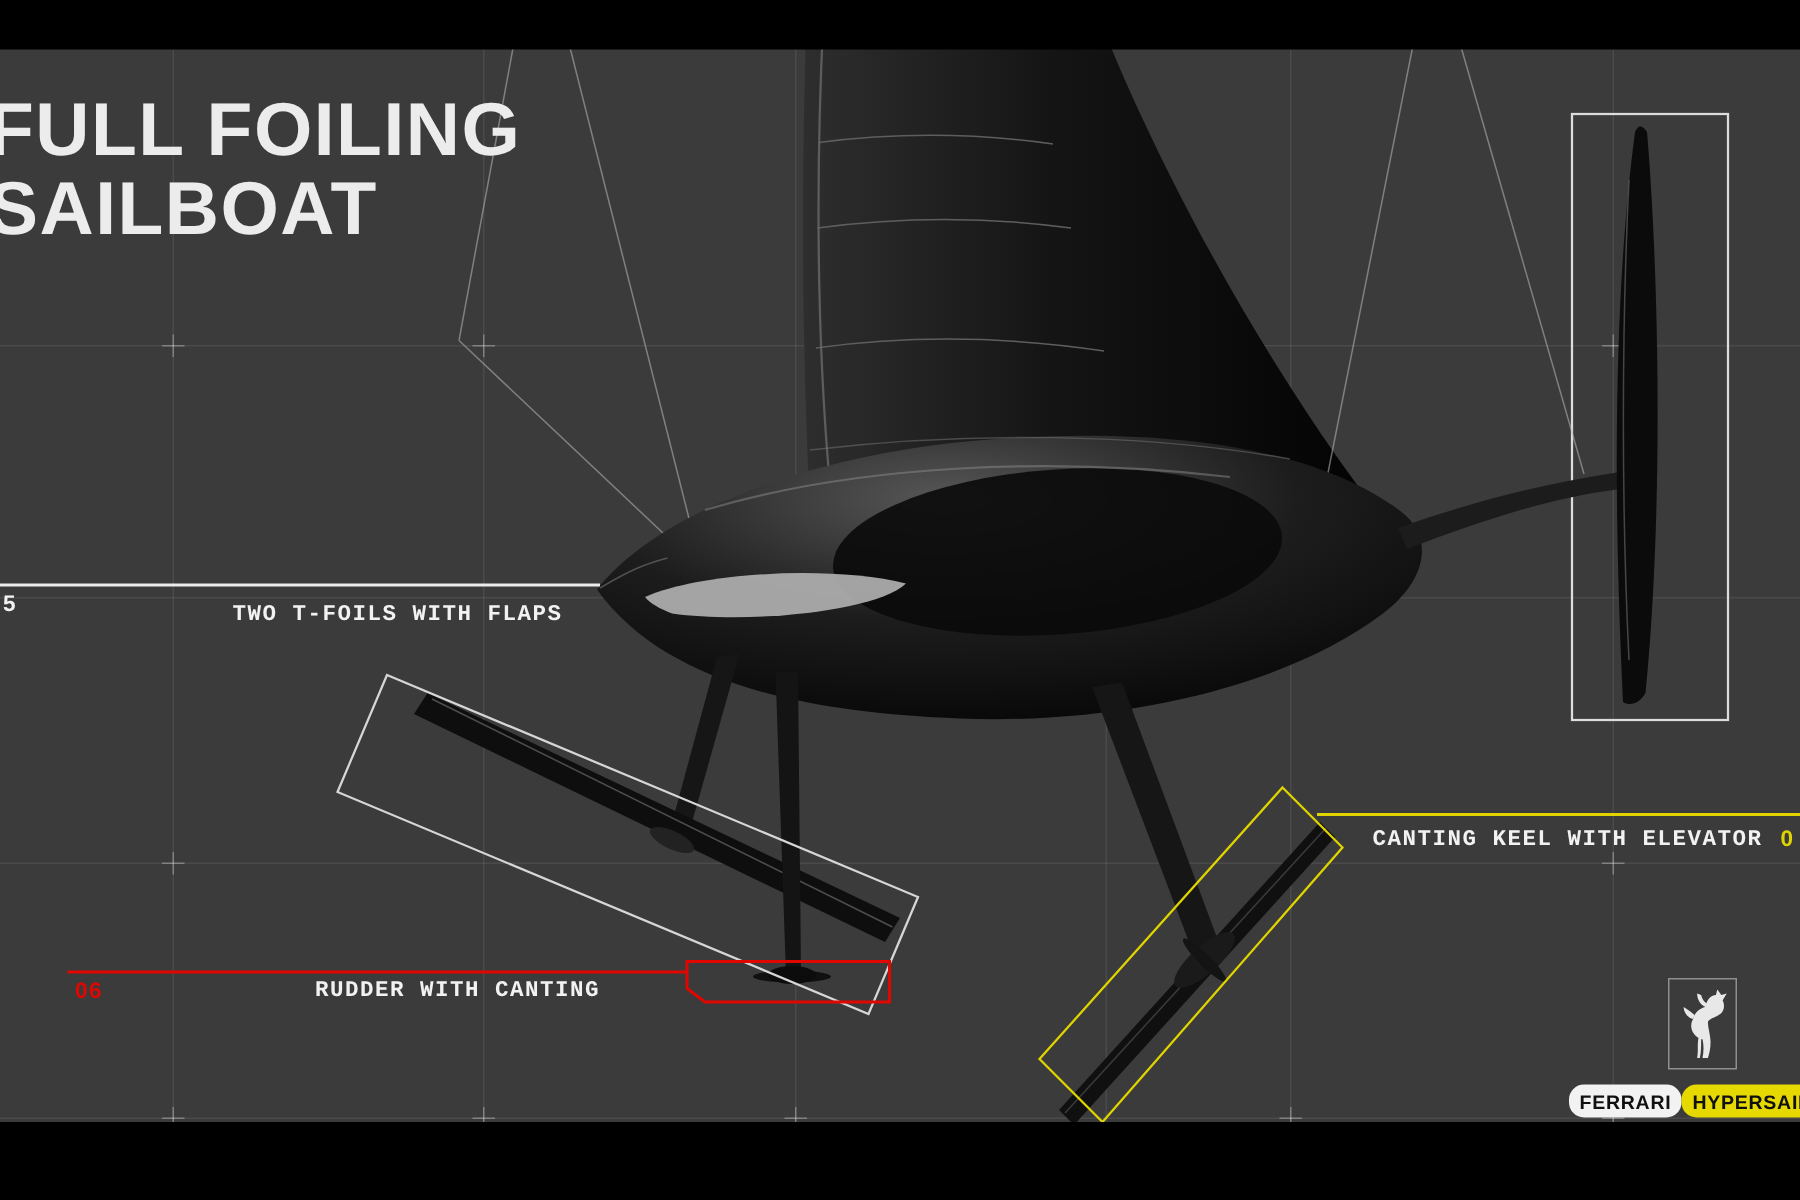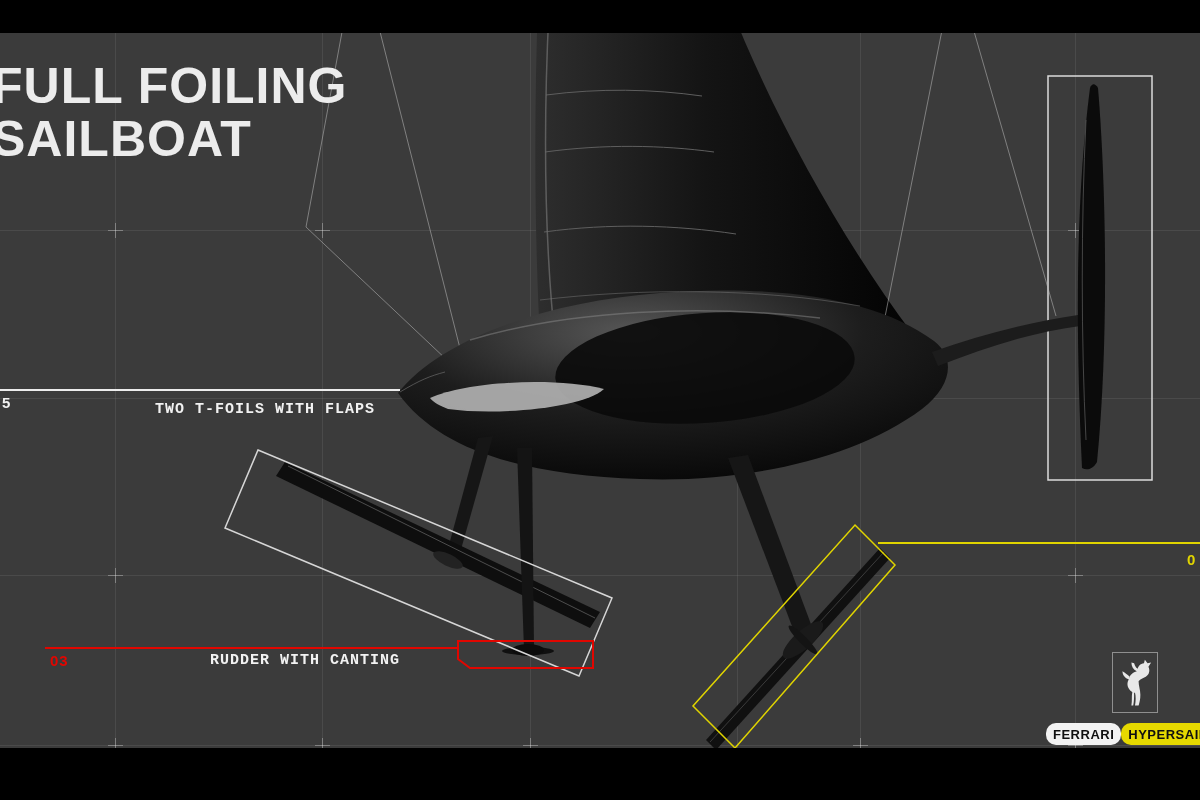--- a/index.html
+++ b/index.html
@@ -163,23 +163,24 @@
   <div class="topbar"></div>
 
   <div class="title">
     <div>FULL FOILING</div>
     <div>SAILBOAT</div>
   </div>
 
   <span class="num num-tfoils">5</span>
   <span class="lbl lbl-tfoils">TWO T-FOILS WITH FLAPS</span>
 
-  <span class="num num-rudder">03</span>
+  <span class="num num-rudder">06</span>
   <span class="lbl lbl-rudder">RUDDER WITH CANTING</span>
 
+  <span class="lbl lbl-keel">CANTING KEEL WITH ELEVATOR</span>
   <span class="num num-keel">0</span>
 
   <div class="logo-frame">
     <svg width="36" height="52" viewBox="0 0 40 58">
       <g fill="#e8e8e8">
         <path d="M16,54 C17,48 16,44 17,39 C12,36 10,30 13,25 C14,20 18,17 22,16 C23,11 26,7 30,7 L31,3 L34,7 L38,6 L35,11 C37,15 36,20 32,22 C29,24 26,24 24,27 C24,32 26,37 26,42 C26,47 25,51 24,54 L20,54 C21,49 21,44 20,40 L19,40 C19,45 19,50 18,54 Z"></path>
         <path d="M22,16 C18,14 16,10 16,6 L19,7 C20,11 22,13 25,14 Z"></path>
         <path d="M13,25 C9,24 6,20 6,16 C9,18 12,20 14,22 Z"></path>
       </g>
     </svg>

